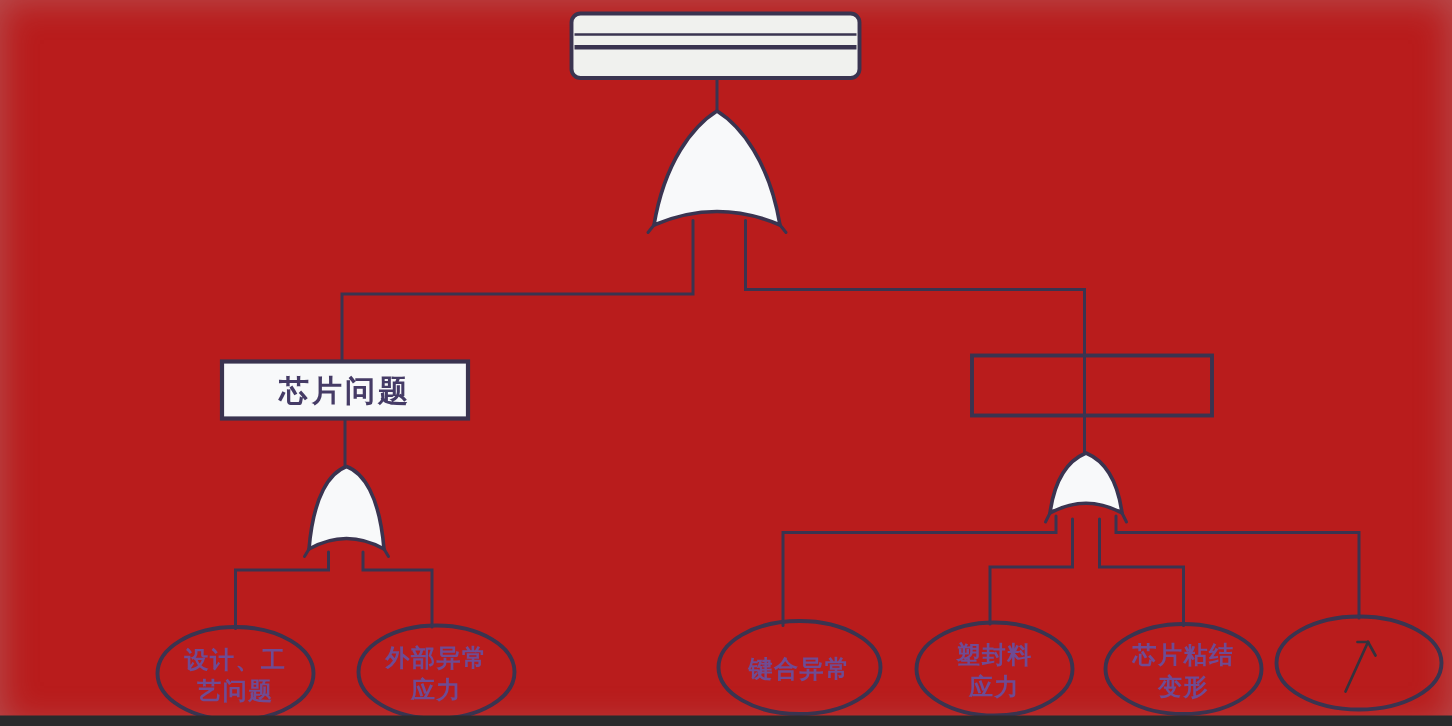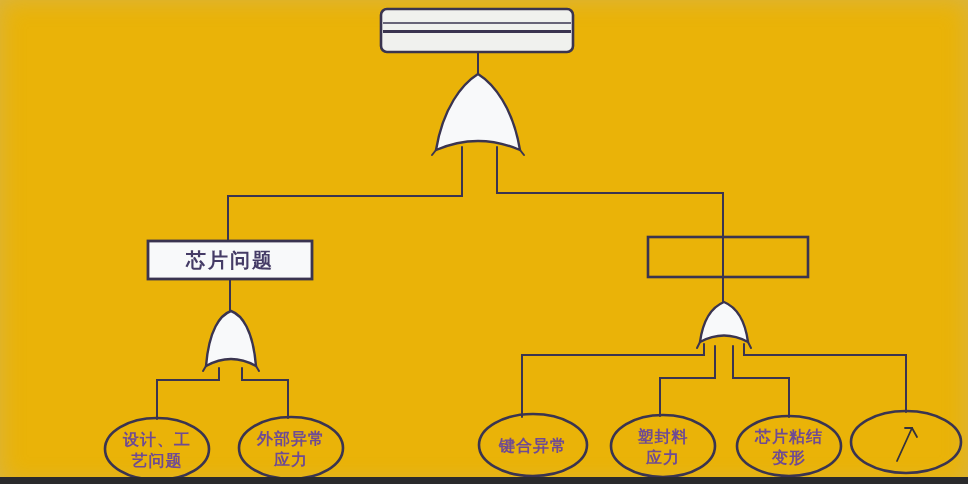--- a/index.html
+++ b/index.html
@@ -1,20 +1,20 @@
 <!DOCTYPE html>
 <html><head>
 <meta charset="utf-8">
 <style>
   html, body { margin: 0; padding: 0; background: #ffffff; }
   #stage {
     position: relative;
     width: 968px;
     height: 484px;
-    background: #eab308;
+    background: #b91c1c;
     overflow: hidden;
     font-family: "Liberation Sans", sans-serif;
     box-shadow: inset 0 0 24px rgba(180,184,190,.35);
   }
   svg { display: block; }
   .line   { fill: none; stroke: #3a3450; stroke-width: 2;   stroke-linecap: round; }
   .shape  { fill: none; stroke: #3a3450; stroke-width: 2.6; stroke-linejoin: round; }
   .gate   { fill: #f8f9fa; stroke: #3a3450; stroke-width: 2.4; stroke-linejoin: round; }
   .boxlbl {
     fill: #453b66; font-size: 20px; font-weight: bold;

